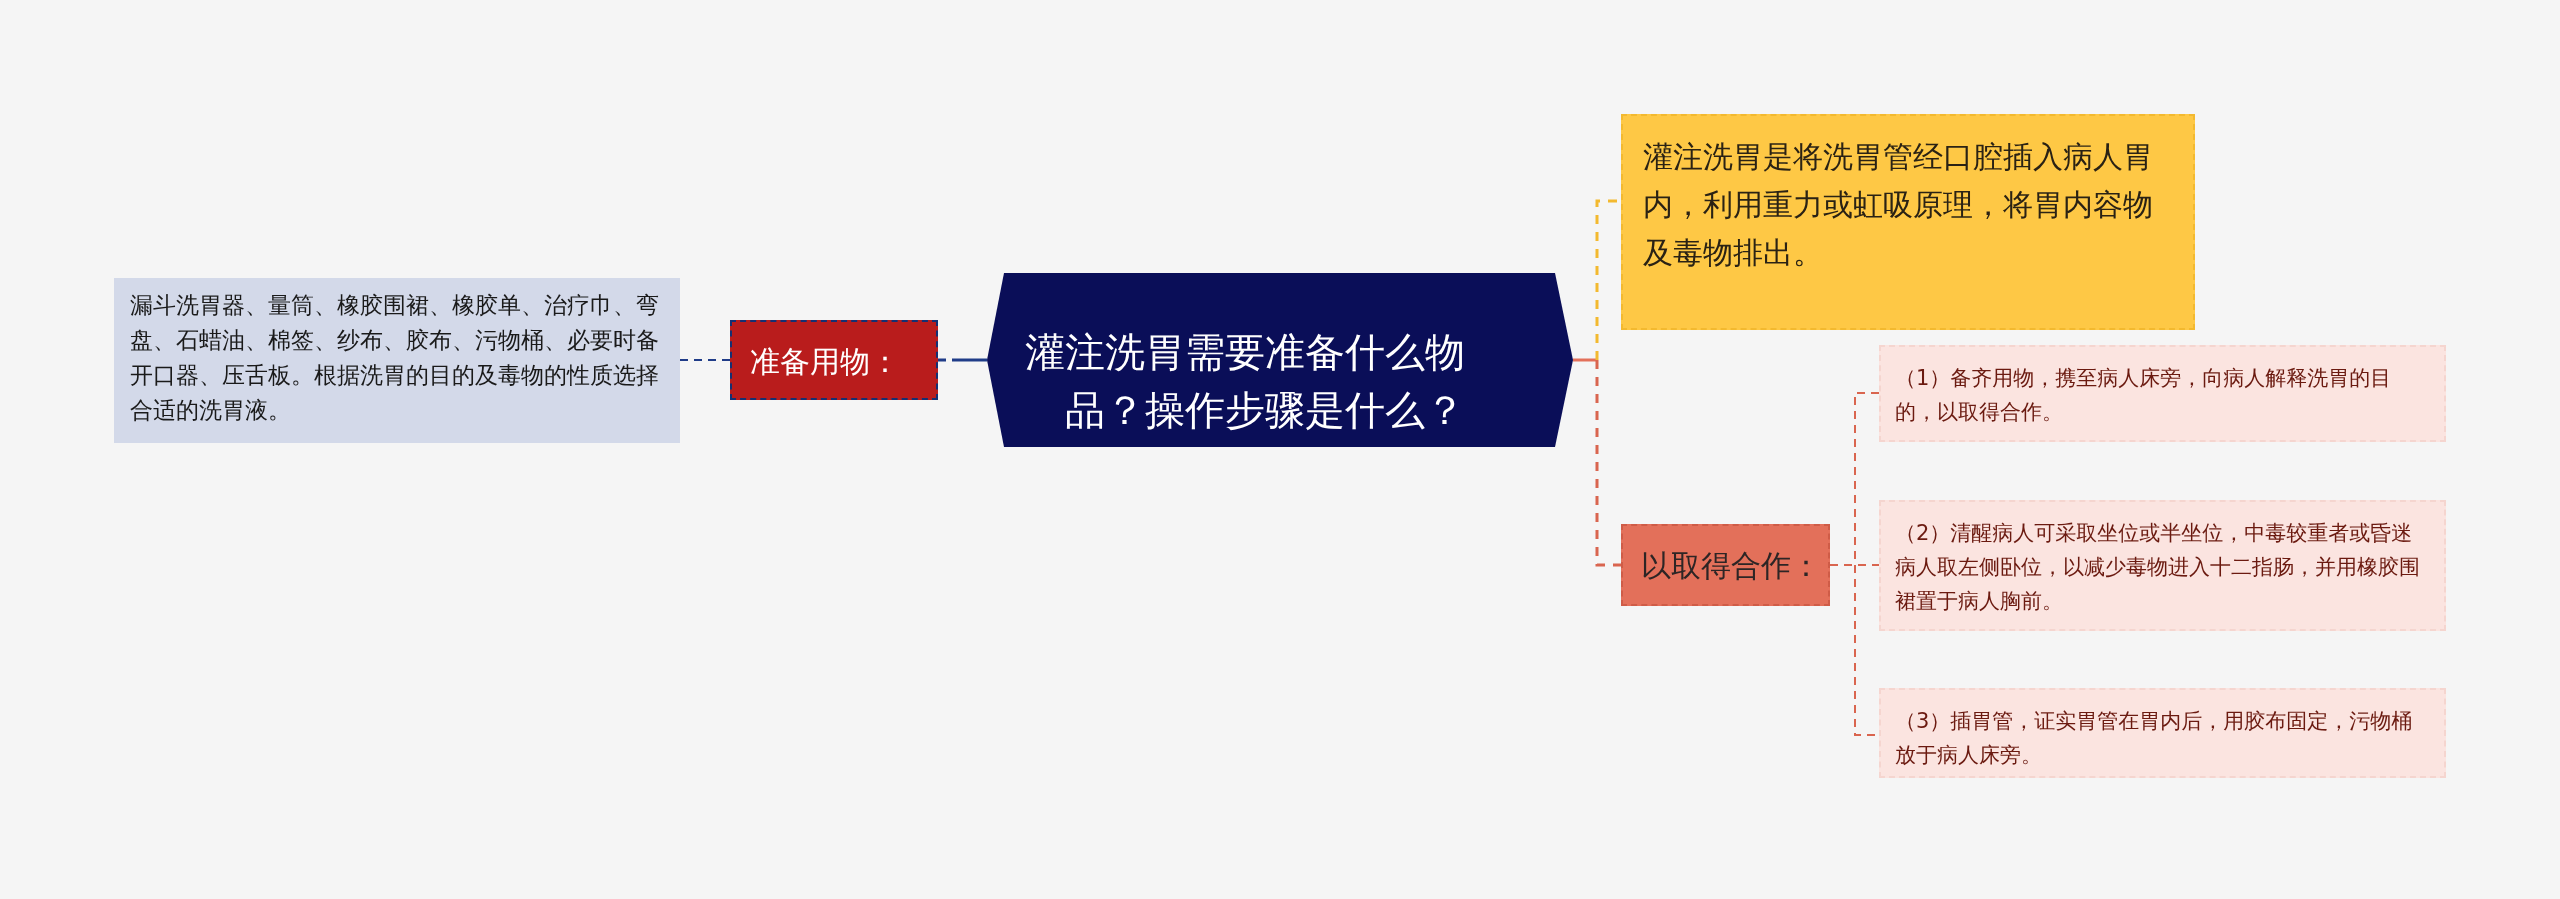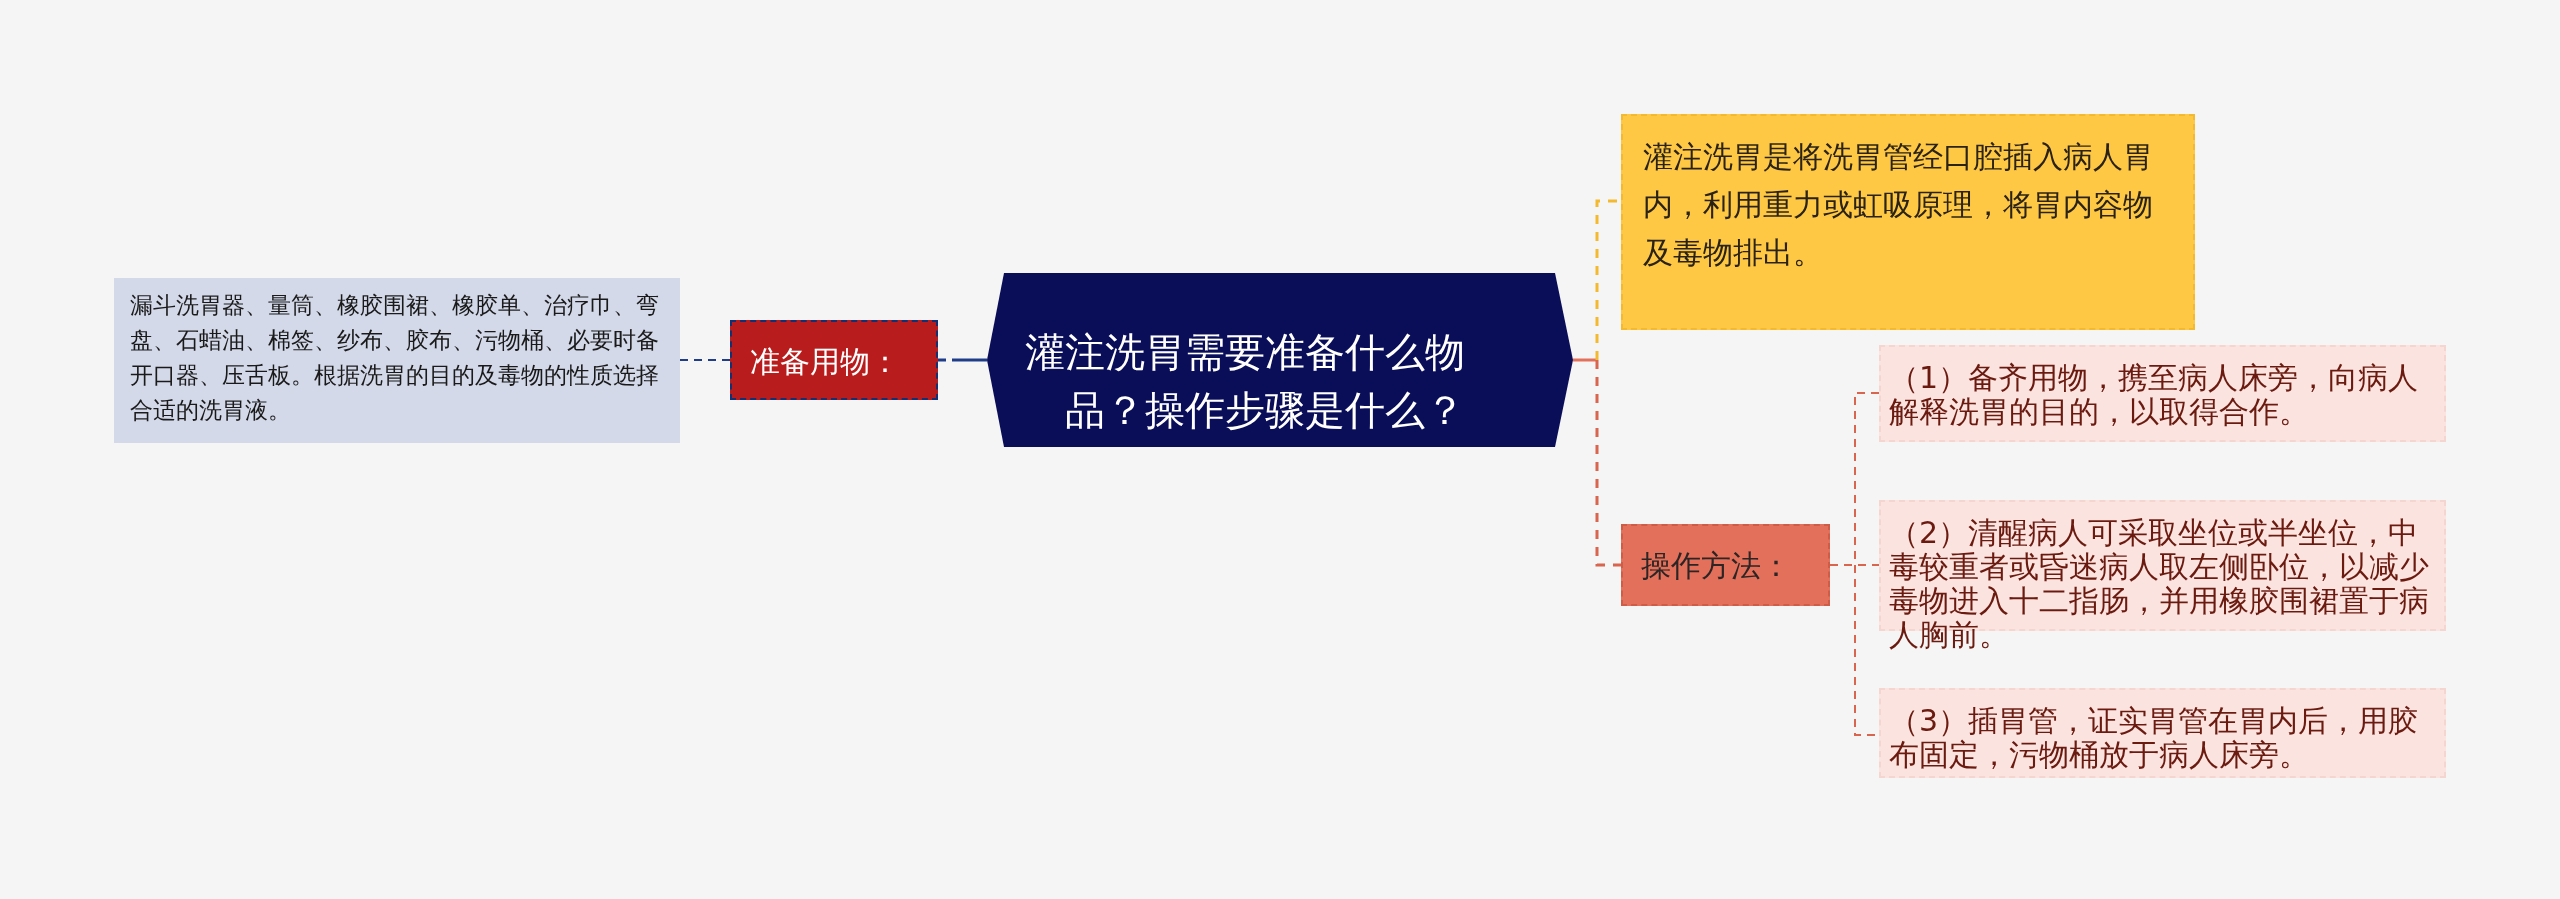--- a/index.html
+++ b/index.html
@@ -38,21 +38,21 @@
   }
   #branch-right {
     left: 1621px; top: 524px; width: 209px; height: 82px;
     background: #e3705a; color: #2d2525;
     font-size: 30px; line-height: 80px; padding-left: 18px;
     border: 2px dashed #cf5c47;
   }
   .step {
     left: 1879px; width: 567px;
     background: #fbe4e0; color: #6b1a10;
-    font-size: 30px; line-height: 34px; padding: 14px 12px 10px 8px;
+    font-size: 21px; line-height: 34px; padding: 14px 12px 10px 14px;
     border: 2px dashed #f5d5cf;
   }
   #step-1 { top: 345px; height: 97px; }
   #step-2 { top: 500px; height: 131px; }
   #step-3 { top: 688px; height: 90px; }
 
   svg.connectors { position: absolute; left: 0; top: 0; pointer-events: none; }
 </style>
 </head>
 <body>
@@ -81,17 +81,17 @@
 <div id="root" class="node">
   <svg width="590" height="174">
     <polygon points="19,0 570,0 588,87 570,174 19,174 2,87" fill="#0a0e58"></polygon>
   </svg>
   <div class="title text">灌注洗胃需要准备什么物
 　品？操作步骤是什么？</div>
 </div>
 
 <div id="leaf-yellow" class="node text">灌注洗胃是将洗胃管经口腔插入病人胃内，利用重力或虹吸原理，将胃内容物及毒物排出。</div>
 
-<div id="branch-right" class="node">操作方法：</div>
+<div id="branch-right" class="node">以取得合作：</div>
 
 <div id="step-1" class="node step text">（1）备齐用物，携至病人床旁，向病人解释洗胃的目的，以取得合作。</div>
 <div id="step-2" class="node step text">（2）清醒病人可采取坐位或半坐位，中毒较重者或昏迷病人取左侧卧位，以减少毒物进入十二指肠，并用橡胶围裙置于病人胸前。</div>
 <div id="step-3" class="node step text">（3）插胃管，证实胃管在胃内后，用胶布固定，污物桶放于病人床旁。</div>
 
 </body></html>

